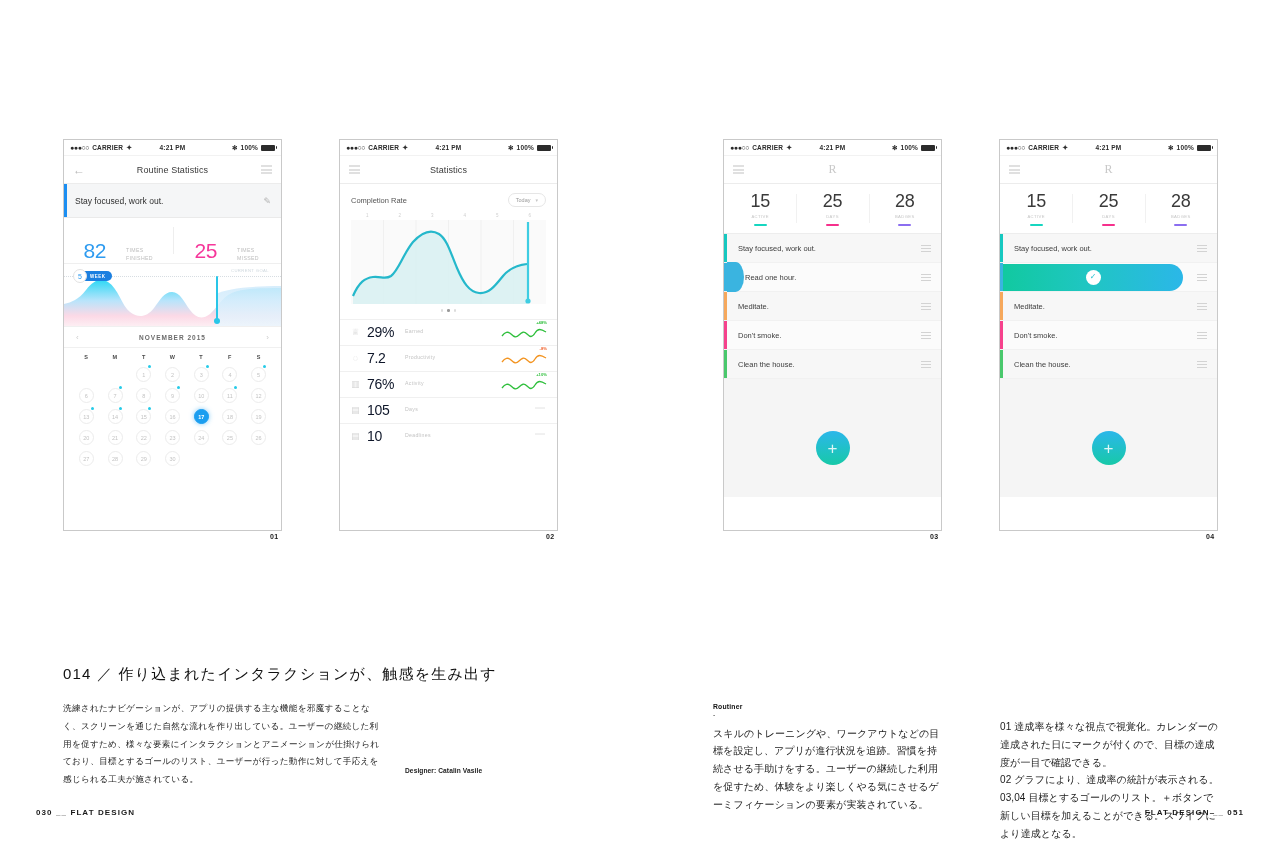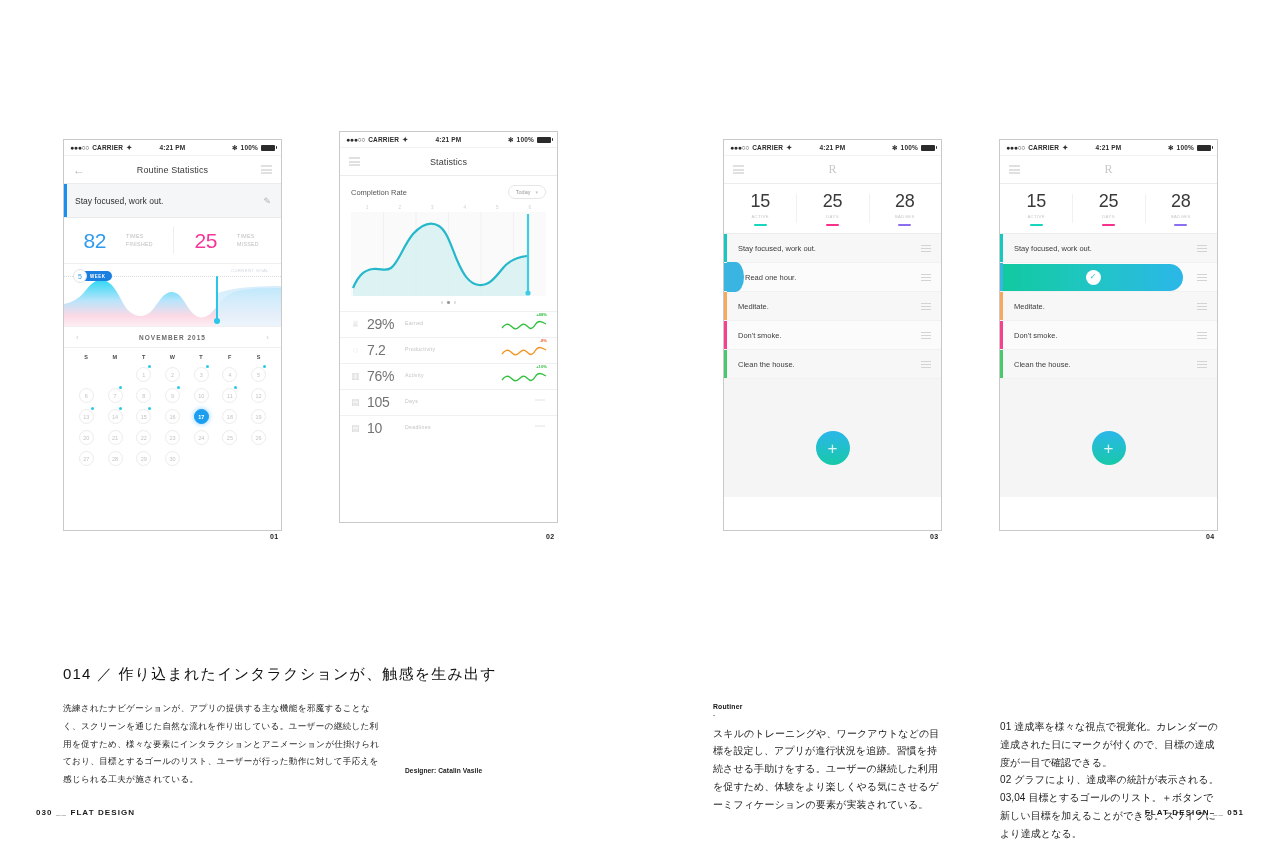--- a/index.html
+++ b/index.html
@@ -14,21 +14,21 @@
 
   
   .phone {
     position: absolute;
     width: 219px; height: 392px;
     background: #ffffff;
     border: 1px solid #c9c9c9;
     overflow: hidden;
   }
   #phone1 { left: 63px;  top: 139px; }
-  #phone2 { left: 339px; top: 131px; }
+  #phone2 { left: 339px; top: 139px; }
   #phone3 { left: 723px; top: 139px; }
   #phone4 { left: 999px; top: 139px; }
 
   .caption {
     position: absolute;
     font-size: 7px; font-weight: bold; letter-spacing: .4px; color: #1a1a1a;
   }
   #cap1 { left: 270px; top: 533px; }
   #cap2 { left: 546px; top: 533px; }
   #cap3 { left: 930px; top: 533px; }
@@ -72,21 +72,21 @@
   }
   .goalbar:before {
     content: ""; position: absolute; left: 0; top: 0; bottom: 0; width: 3px;
     background: #1b8ef2;
   }
   .goaltext { margin-left: 11px; font-size: 8.5px; color: #2f2f2f; }
   .pencil { position: absolute; right: 10px; font-size: 9px; color: #b0b0b0;
             transform: rotate(0deg); }
 
   .statrow { display: flex; height: 46px; border-bottom: 1px solid #efefef; }
-  .statcell { flex: 1; display: flex; align-items: center; justify-content: center;
+  .statcell { flex: 1; display: flex; align-items: flex-end; justify-content: center;
               gap: 20px; position: relative; }
   .statcell + .statcell:before {
     content: ""; position: absolute; left: 0; top: 9px; bottom: 9px; width: 1px;
     background: #eeeeee;
   }
   .statnum { font-size: 21px; font-weight: 300; letter-spacing: -.5px; }
   .statnum.blue { color: #2e9bf0; }
   .statnum.pink { color: #f6379a; }
   .statlbl { font-size: 5.2px; color: #bdbdbd; line-height: 1.5; letter-spacing: .35px; }
 
@@ -168,21 +168,21 @@
   .linechart { position: relative; height: 84px; margin: 0 11px; }
   .dots-ind { display: flex; justify-content: center; gap: 4px; padding: 5px 0 7px; }
   .dots-ind i { width: 2.5px; height: 2.5px; border-radius: 50%; background: #dcdcdc; display:block;}
   .dots-ind i.on { background: #9a9a9a; }
 
   .metric {
     display: flex; align-items: center; height: 26px;
     border-top: 1px solid #f0f0f0; padding: 0 10px; gap: 6px;
   }
   .m-icon { width: 11px; text-align: center; color: #d5d5d5; font-size: 9px; }
-  .m-val { font-size: 14px; font-weight: 300; color: #737373; min-width: 32px; letter-spacing: -.3px;}
+  .m-val { font-size: 14px; font-weight: 300; color: #0f172a; min-width: 32px; letter-spacing: -.3px;}
   .m-lbl { font-size: 5.2px; color: #c4c4c4; line-height: 1.5; letter-spacing: .3px; }
   .m-spark { margin-left: auto; position: relative; width: 46px; height: 18px; }
   .m-delta { position: absolute; right: 0; top: -3px; font-size: 4.2px; font-weight: bold; }
 
   
   .logobar {
     height: 28px; display: flex; align-items: center; justify-content: center;
     position: relative; background: #fff; border-bottom: 1px solid #ececec;
   }
   .logo-r { font-size: 12px; color: #c9c9c9; font-family: "Liberation Serif", serif; }

